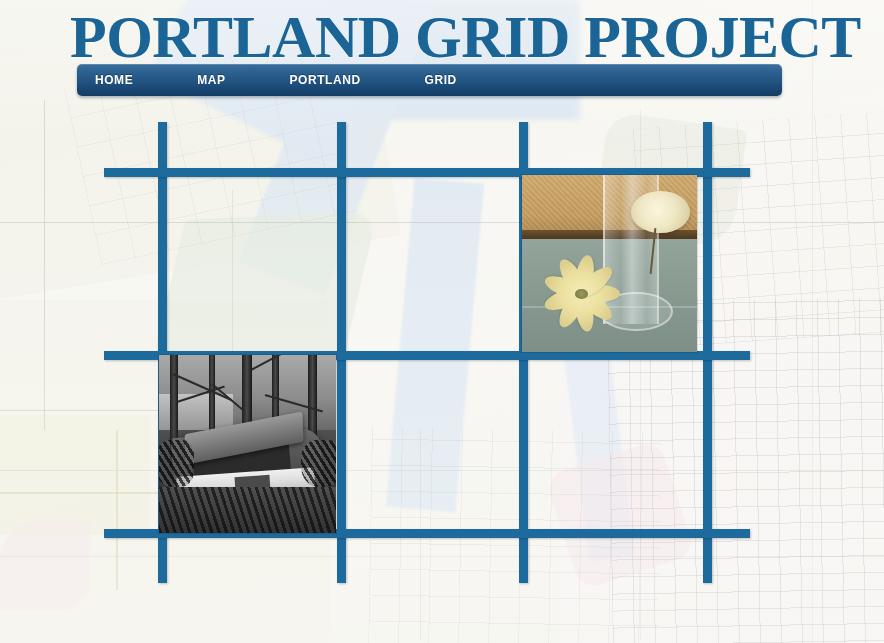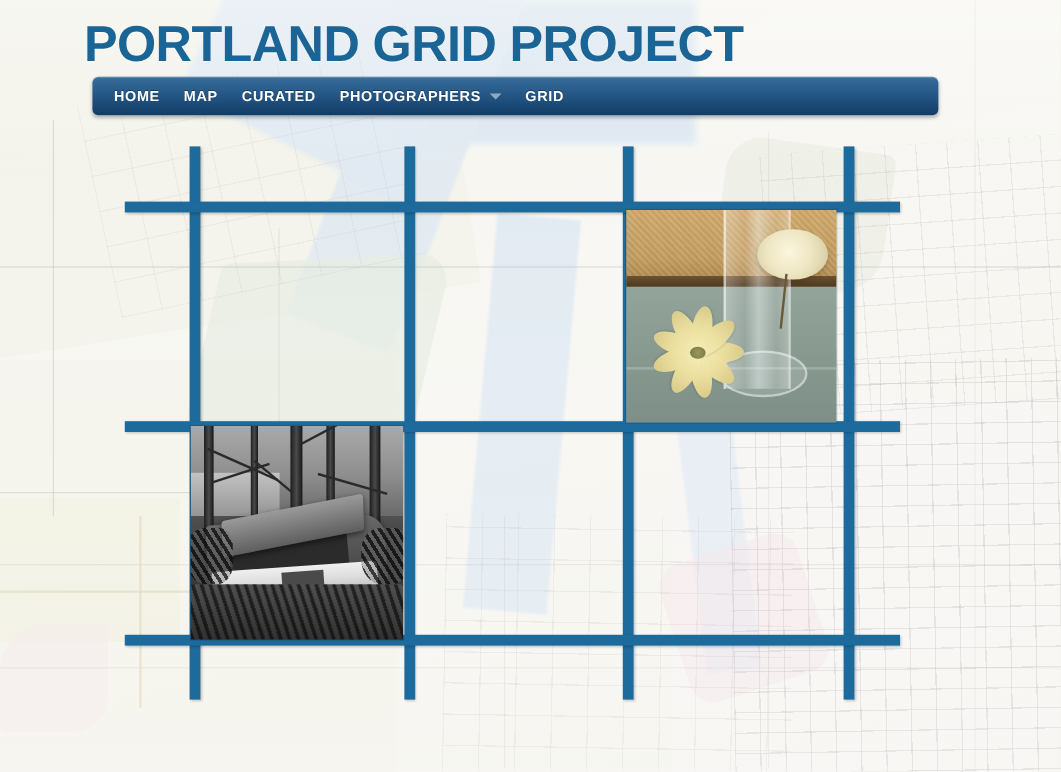--- a/index.html
+++ b/index.html
@@ -168,22 +168,22 @@
     background: linear-gradient(180deg, rgba(255,255,255,.42) 0%, rgba(255,255,255,.12) 22%, rgba(255,255,255,.30) 100%);
     pointer-events: none;
   }
 
   
   .site-title {
     position: absolute;
     left: 70px;
     top: 8px;
     margin: 0;
-    font-family: Liberation Sans, sans-serif;
-    font-size: 42px;
+    font-family: Liberation Serif, serif;
+    font-size: 60px;
     font-weight: bold;
     letter-spacing: -0.5px;
     color: #1a6496;
     line-height: 58px;
     white-space: nowrap;
     text-shadow: 0 1px 0 rgba(255,255,255,.55);
   }
 
   
   .navbar {
@@ -192,20 +192,21 @@
     top: 64px;
     width: 705px;
     height: 32px;
     border-radius: 5px;
     background: linear-gradient(180deg, #3a6f9c 0%, #2f6593 18%, #1f4f7d 62%, #123c65 100%);
     box-shadow: 0 2px 3px rgba(40,60,80,.35), inset 0 1px 0 rgba(255,255,255,.18);
     display: flex;
     align-items: center;
     box-sizing: border-box;
     padding: 0 8px;
+    gap: 44px;
   }
   .nav-item {
     display: flex;
     align-items: center;
     gap: 7px;
     height: 32px;
     padding: 0 10px;
     color: #ffffff;
     font-size: 12px;
     font-weight: bold;
@@ -487,24 +488,20 @@
   <h1 class="site-title">PORTLAND GRID PROJECT</h1>
 
   <nav class="navbar">
       <a class="nav-item" href="#">
         <span>HOME</span>
       </a>
       <a class="nav-item" href="#">
         <span>MAP</span>
       </a>
       <a class="nav-item" href="#">
-        <span>CURATED</span>
-      </a>
-      <a class="nav-item" href="#">
-        <span>PHOTOGRAPHERS</span>
-        <span class="nav-caret"></span>
+        <span>PORTLAND</span>
       </a>
       <a class="nav-item" href="#">
         <span>GRID</span>
       </a>
     </nav>
 
 </div>
 
 </body></html>

